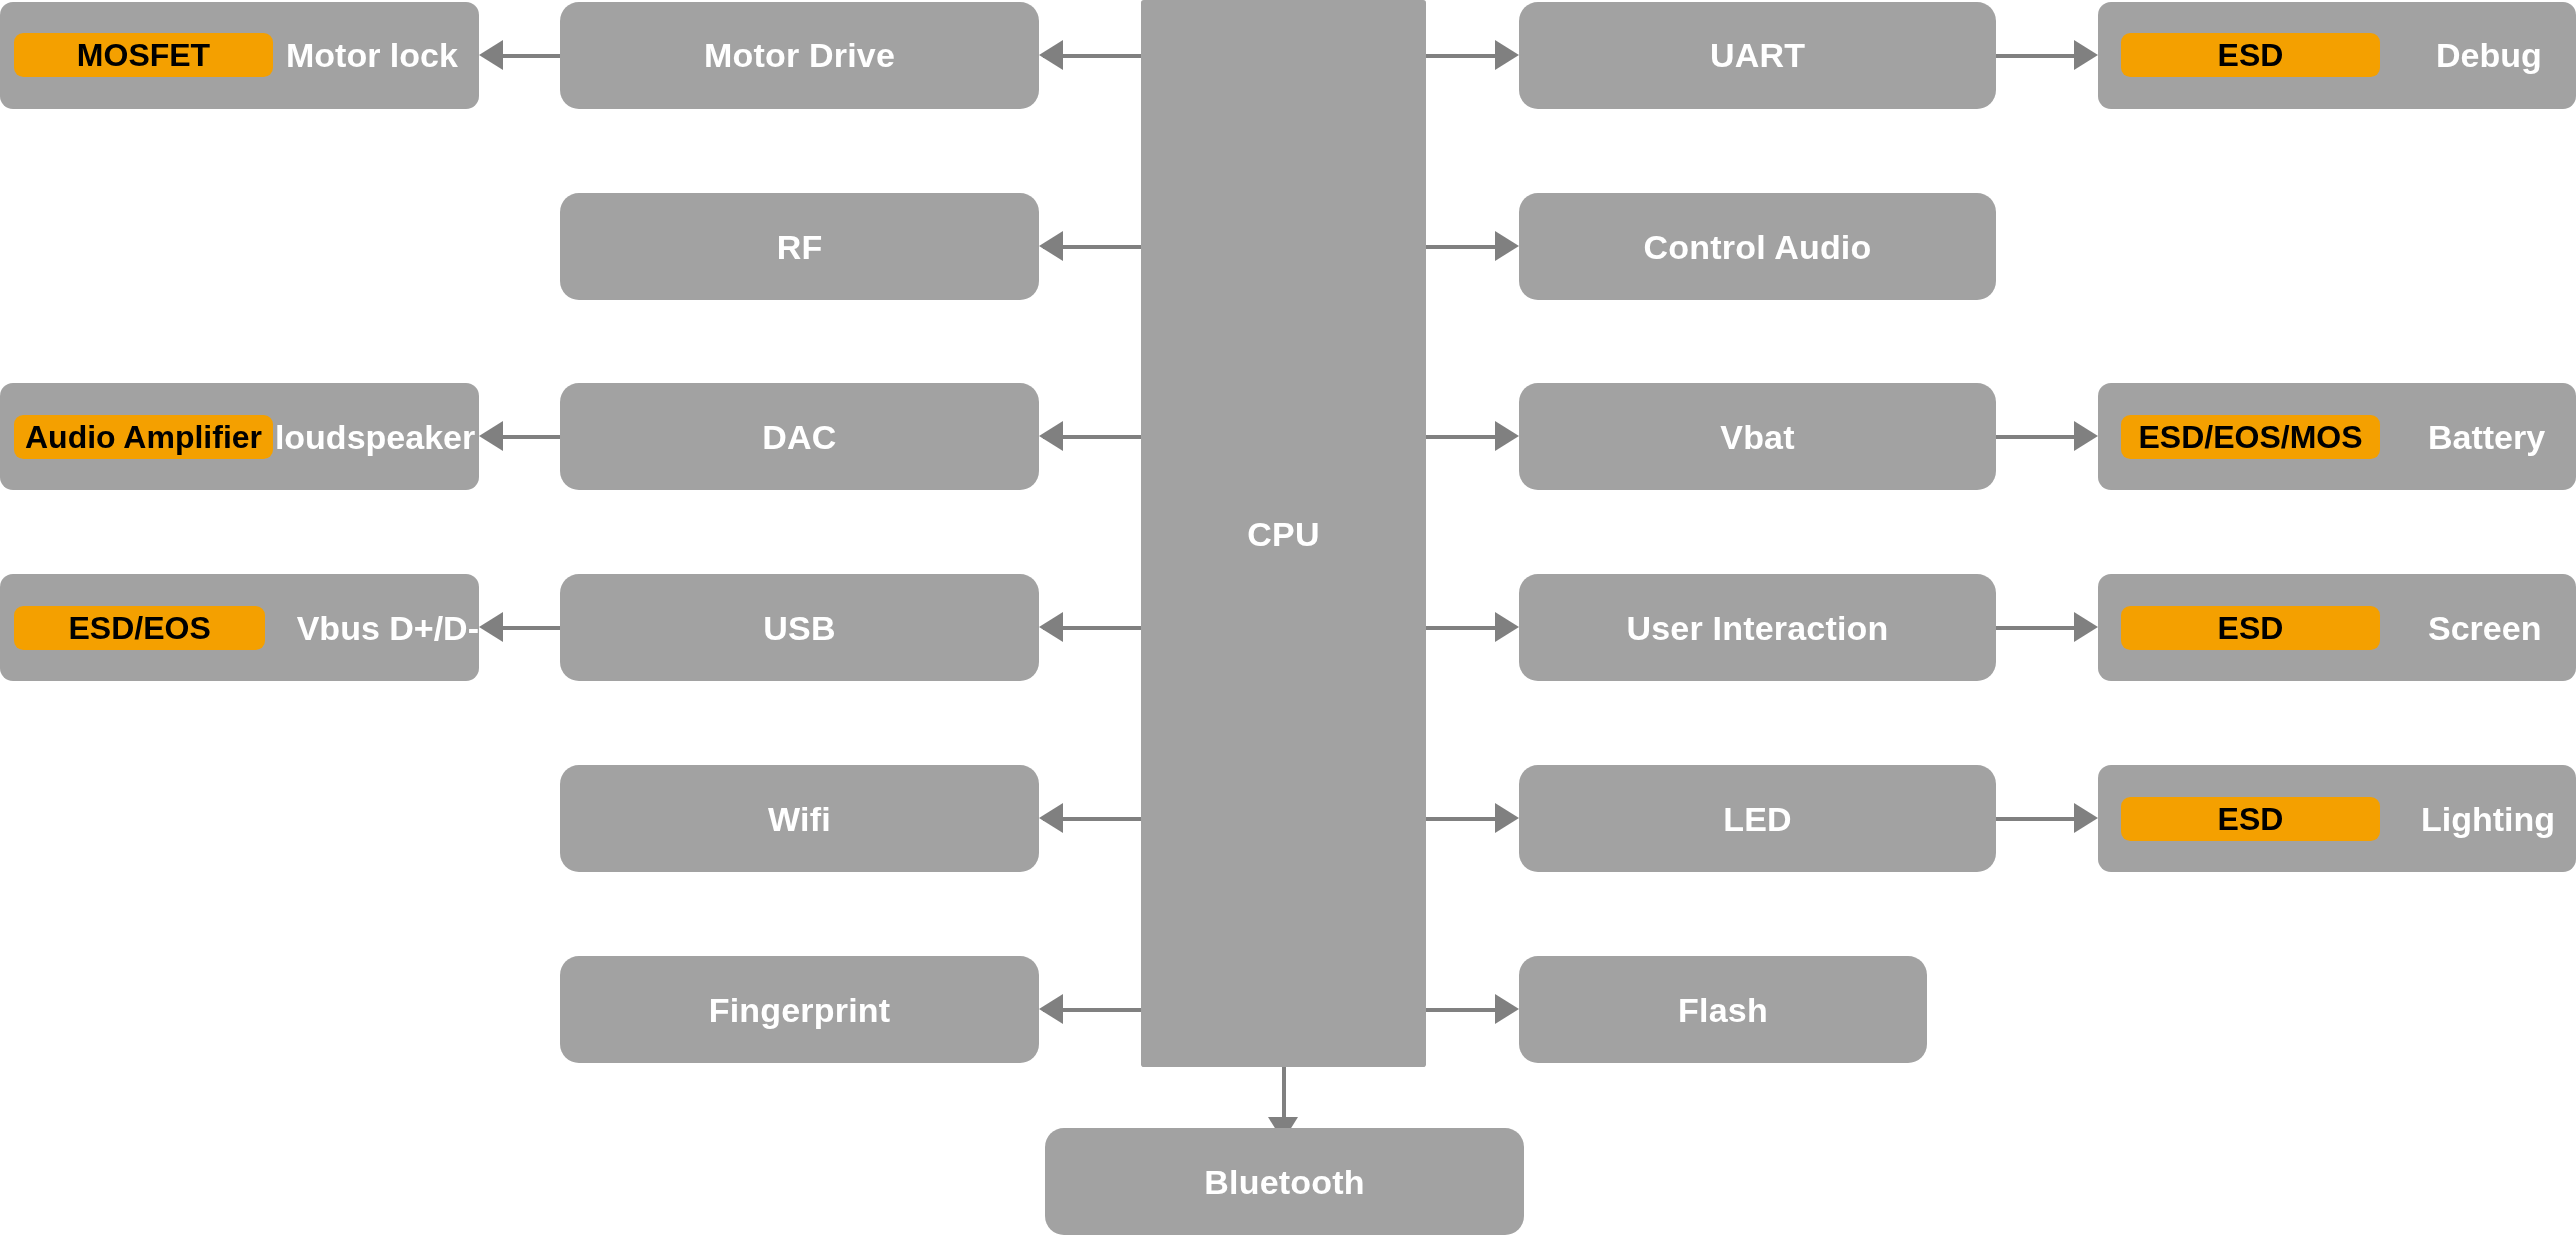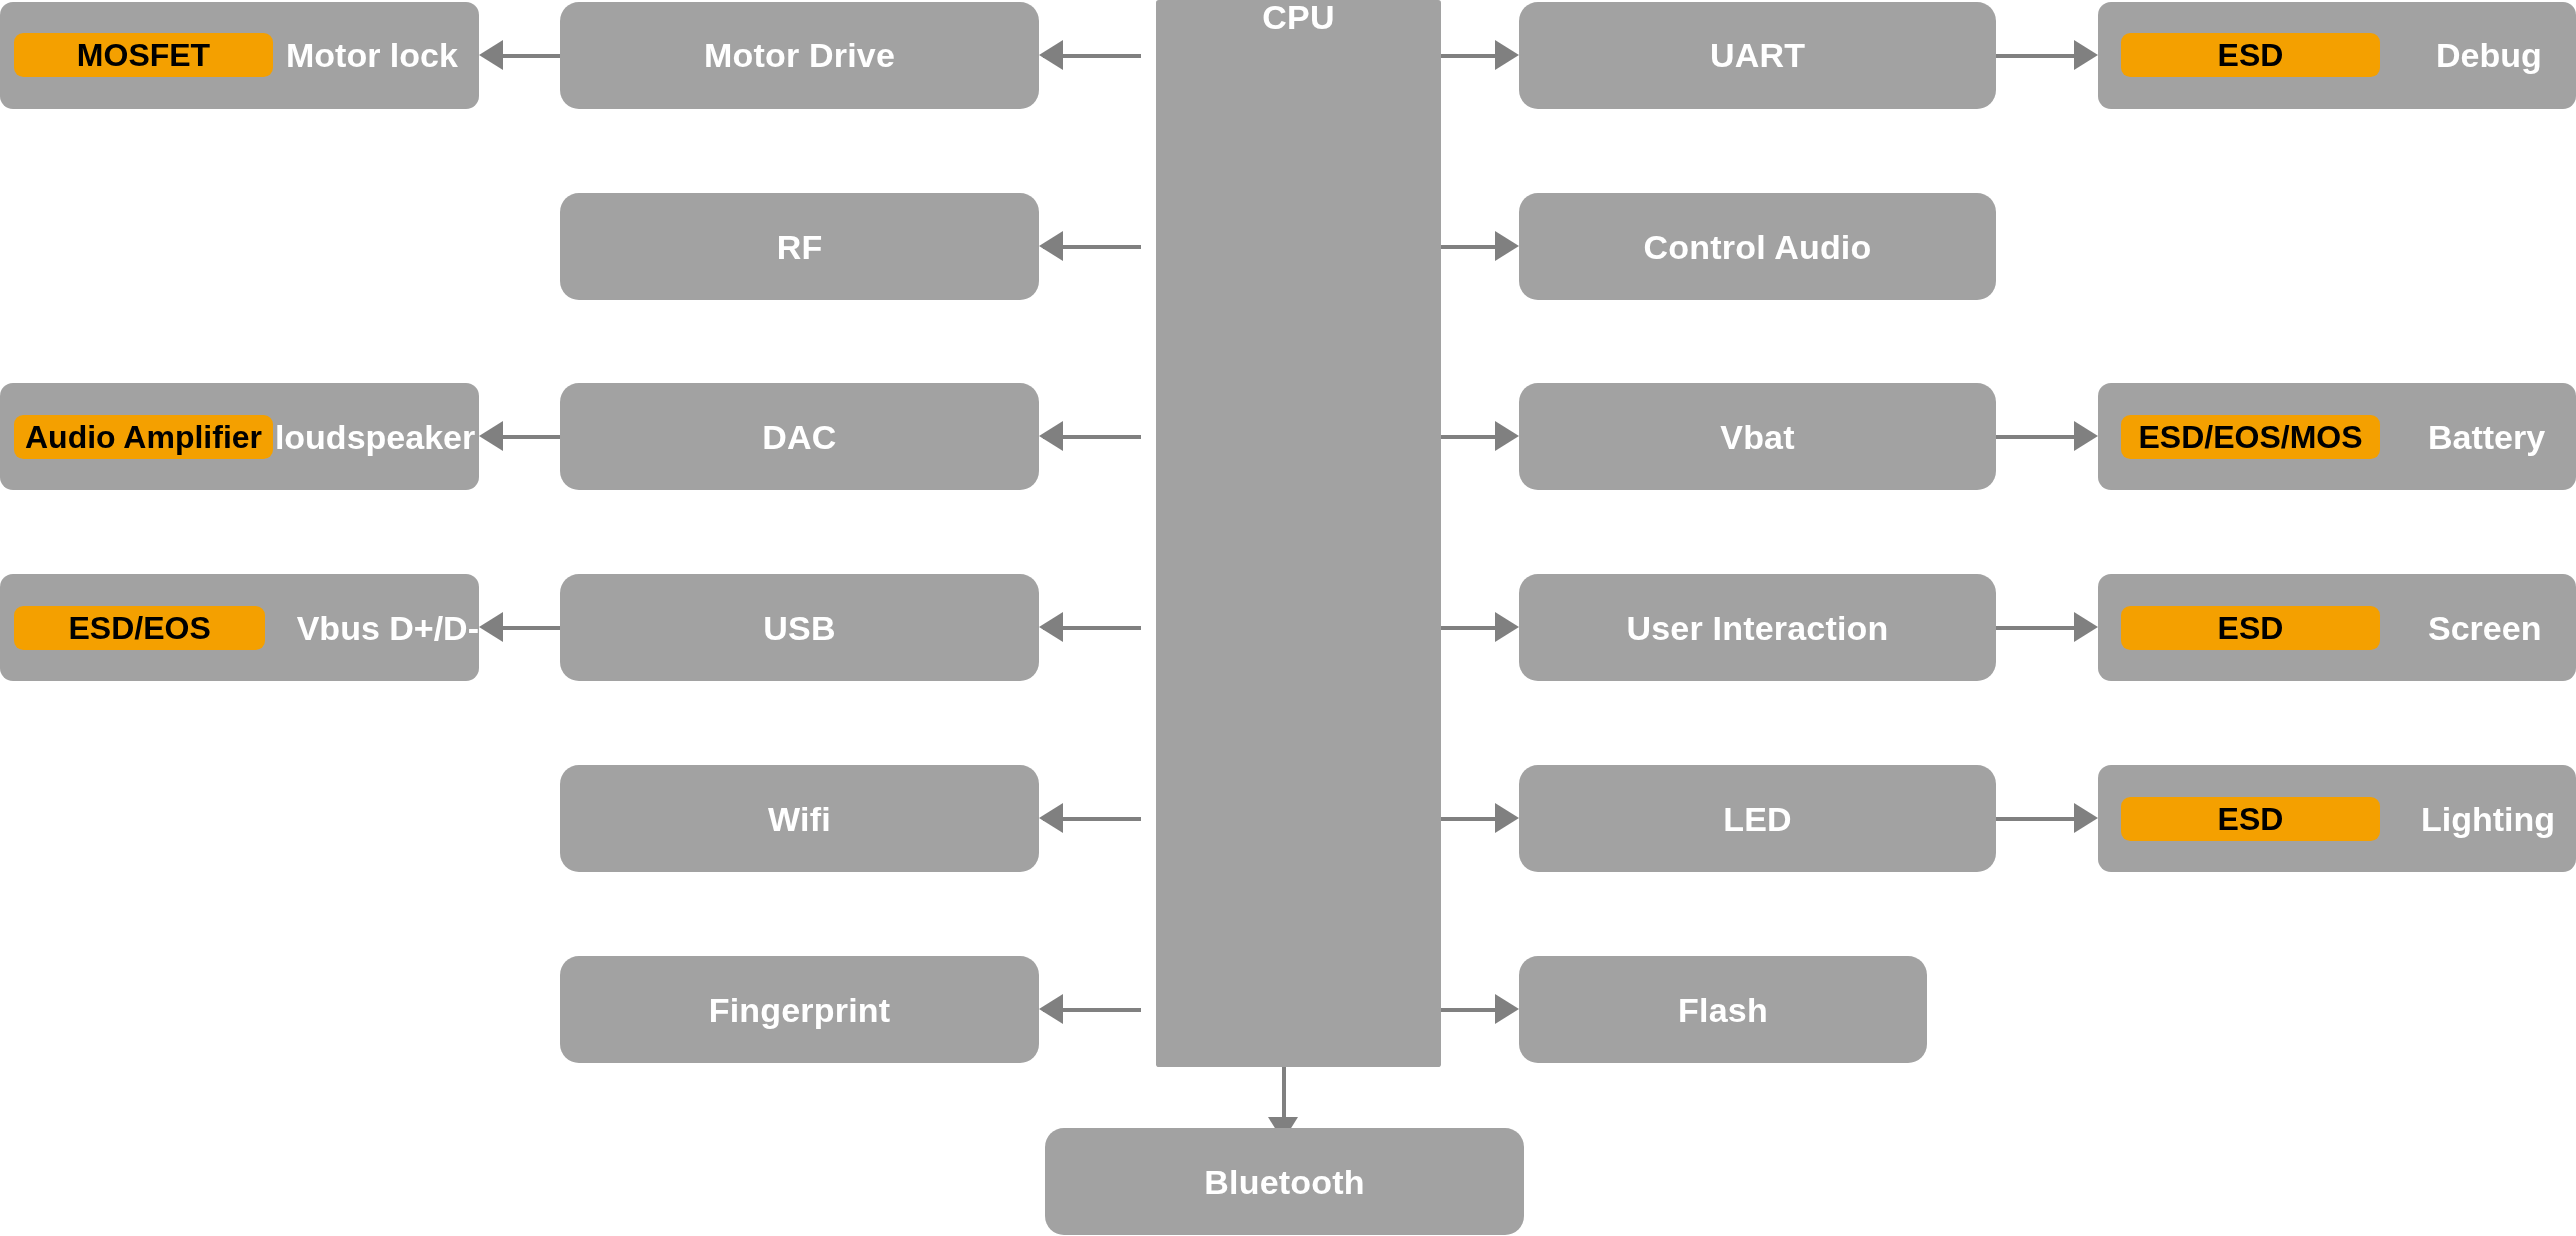--- a/index.html
+++ b/index.html
@@ -37,22 +37,22 @@
     white-space: nowrap;
     line-height: 1;
   }
 
   
   .cpu {
     position: absolute;
     background: #a2a2a2;
     border-radius: 2.8px;
     display: flex;
+    align-items: center;
     justify-content: center;
-    margin-left: 15px;
   }
   .cpu .blk-label { font-size: 34px; font-weight: 600; }
 
   
   .periph {
     position: absolute;
     background: #a2a2a2;
     border-radius: 13px;
     box-sizing: border-box;
     display: flex;

